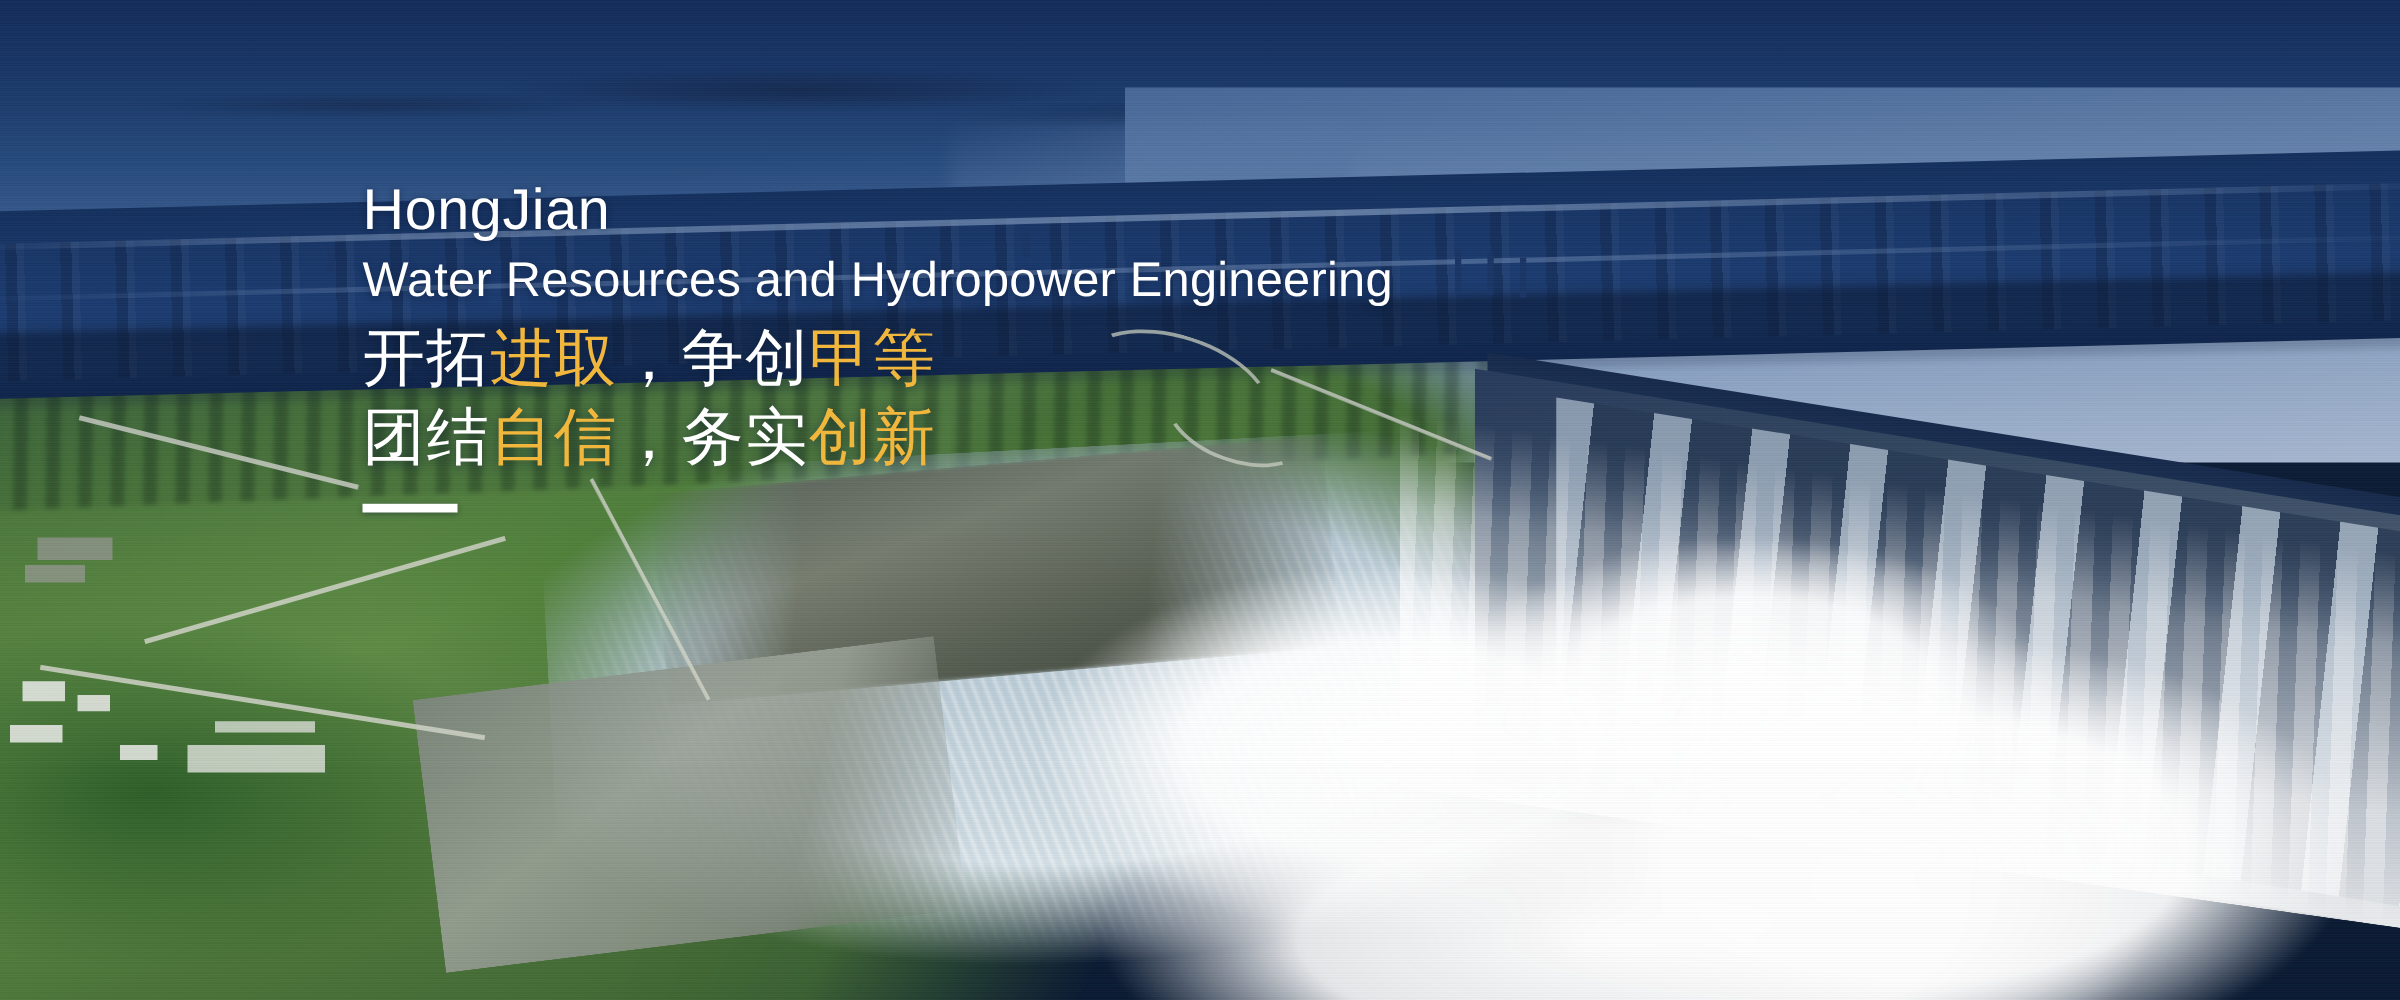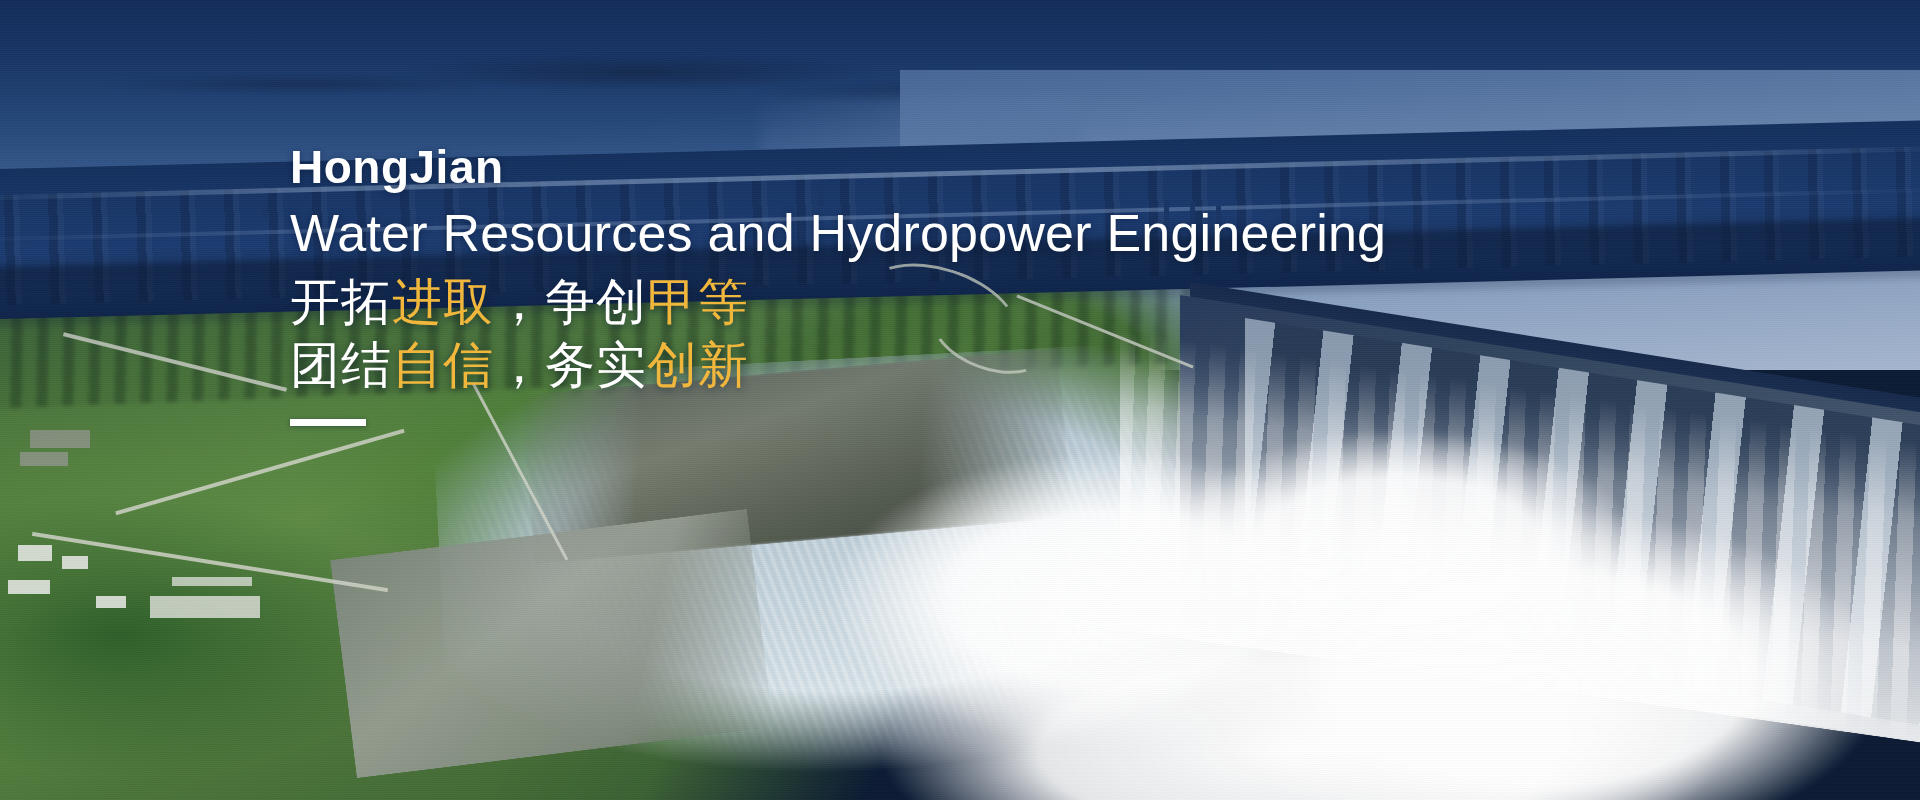--- a/index.html
+++ b/index.html
@@ -214,30 +214,30 @@
 
   
   .hero{
     position:absolute;
     left:290px;top:140px;
     width:1100px;
     z-index:20;
   }
   .brand{
     font-size:46px;
-    font-weight:bold;
+    font-weight:normal;
     color:#ffffff;
     letter-spacing:.5px;
     line-height:1.18;
     margin:0 0 8px 0;
     text-shadow:0 1px 6px rgba(6,20,44,.45);
     white-space:nowrap;
   }
   .tagline-en{
-    font-size:52px;
+    font-size:39px;
     font-weight:400;
     color:#ffffff;
     line-height:1.2;
     margin:0 0 6px 0;
     letter-spacing:.2px;
     text-shadow:0 1px 7px rgba(6,20,44,.5);
     white-space:nowrap;
   }
   .slogan{
     font-size:50px;

